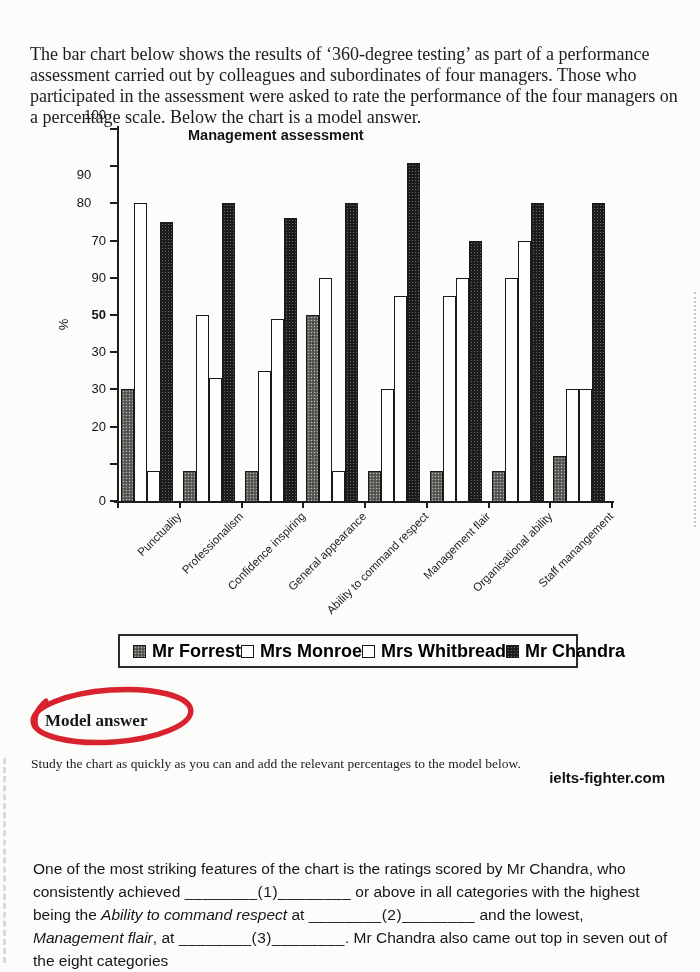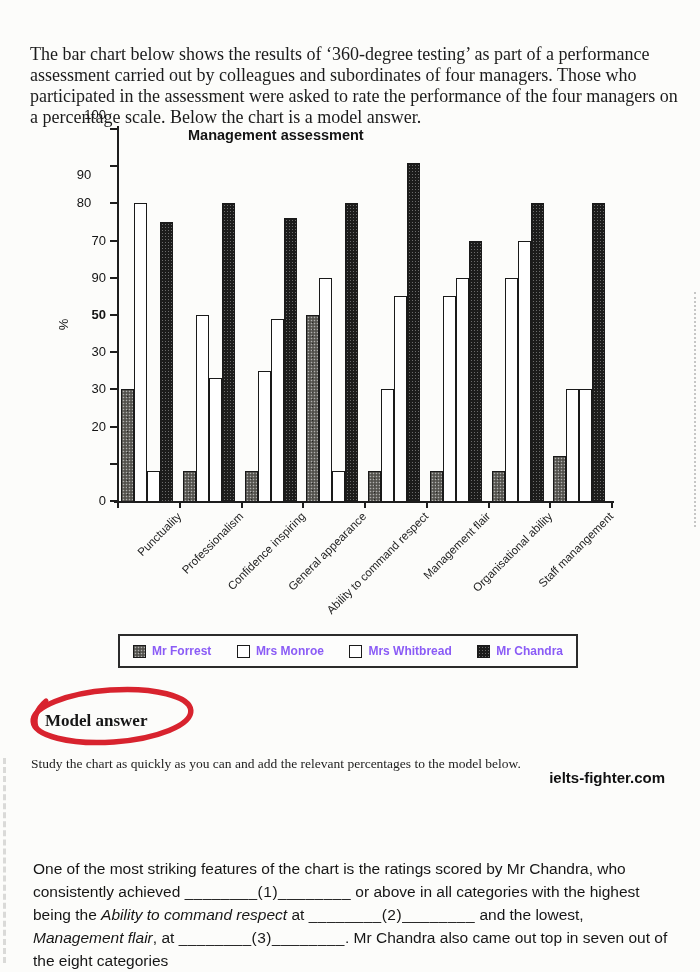--- a/index.html
+++ b/index.html
@@ -62,21 +62,21 @@
   }
   
   #legend {
     position:absolute; left:118px; top:634px; width:460px; height:34px;
     border:2px solid #2b2b2b; display:flex; align-items:center;
     justify-content:space-between; padding:0 13px; box-sizing:border-box;
     background:#fdfdfc;
   }
   .legend-item { display:flex; align-items:center; gap:6px; }
   .swatch { width:13px; height:13px; border:1.4px solid #1a1a1a; box-sizing:border-box; }
-  .legend-label { font-size:12px; font-weight:bold; color:#8b5cf6; white-space:nowrap; }
+  .legend-label { font-size:18px; font-weight:bold; color:#000000; white-space:nowrap; }
   
   #model-heading {
     position:absolute; left:45px; top:711px;
     font-family:"Liberation Serif", serif; font-weight:bold; font-size:17px; color:#161616;
   }
   #red-circle { position:absolute; left:24px; top:683px; }
   #study-line {
     position:absolute; left:31px; top:756px; width:640px;
     font-family:"Liberation Serif", serif; font-size:13.5px; color:#1d1d1d;
   }

